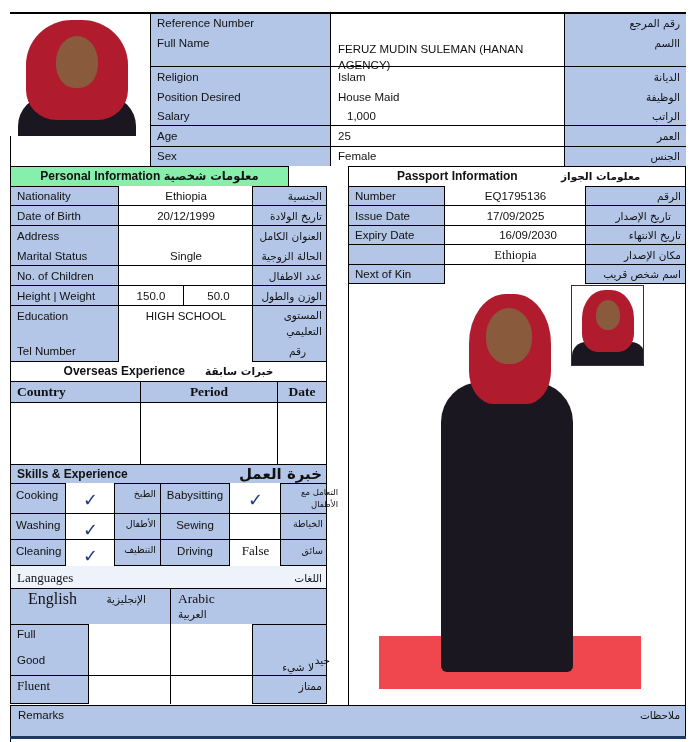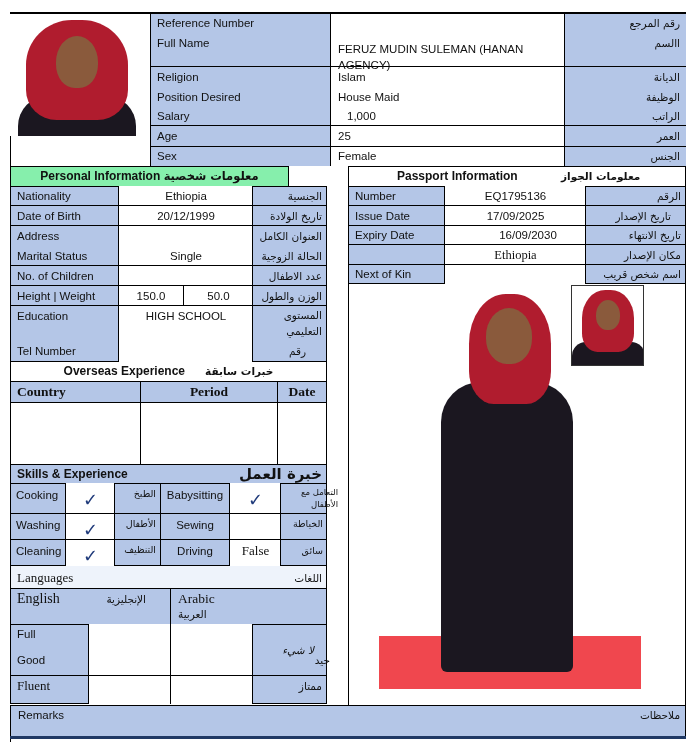--- a/index.html
+++ b/index.html
@@ -167,27 +167,27 @@
 <div class="cell serif" style="left:13px;top:568px;font-size:13px;">Languages</div>
 <div class="cell ar" style="left:250px;top:568px;width:76px;">اللغات</div>
 
 <div class="abs blue bl br bt bb" style="left:10px;top:588px;width:317px;height:116px;"></div>
 <div class="abs bl" style="left:170px;top:588px;height:36px;"></div>
 <div class="abs bt" style="left:10px;top:624px;width:317px;"></div>
 <div class="abs white bl br" style="left:88px;top:624px;width:83px;height:80px;"></div>
 <div class="abs white br" style="left:171px;top:624px;width:82px;height:80px;"></div>
 <div class="abs bt" style="left:10px;top:675px;width:317px;"></div>
 
-<div class="cell serif" style="left:13px;top:589px;font-size:14px;">English</div>
+<div class="cell serif" style="left:24px;top:589px;font-size:16px;">English</div>
 <div class="cell ar" style="left:90px;top:589px;width:60px;">الإنجليزية</div>
 <div class="cell serif" style="left:174px;top:589px;font-size:13.5px;">Arabic</div>
 <div class="cell ar" style="left:174px;top:604px;text-align:left;">العربية</div>
 
 <div class="cell" style="left:13px;top:624px;">Full</div>
-<div class="cell ar" style="left:254px;top:640px;width:64px;font-style:italic;">لا شيء</div>
+<div class="cell ar" style="left:254px;top:657px;width:64px;">لا شيء</div>
 <div class="cell" style="left:13px;top:650px;">Good</div>
 <div class="cell ar" style="left:254px;top:650px;width:80px;">جيد</div>
 <div class="cell serif" style="left:13px;top:676px;font-size:13px;">Fluent</div>
 <div class="cell ar" style="left:254px;top:676px;width:72px;">ممتاز</div>
 
 <div class="abs bl br bt" style="left:348px;top:166px;width:338px;height:20px;background:#fff;">
   <div class="bold" style="line-height:19px;font-size:12px;padding-left:48px;">
     <span>Passport Information</span>
     <span class="ar" style="font-weight:bold;margin-left:40px;">معلومات الجواز</span>
   </div>

